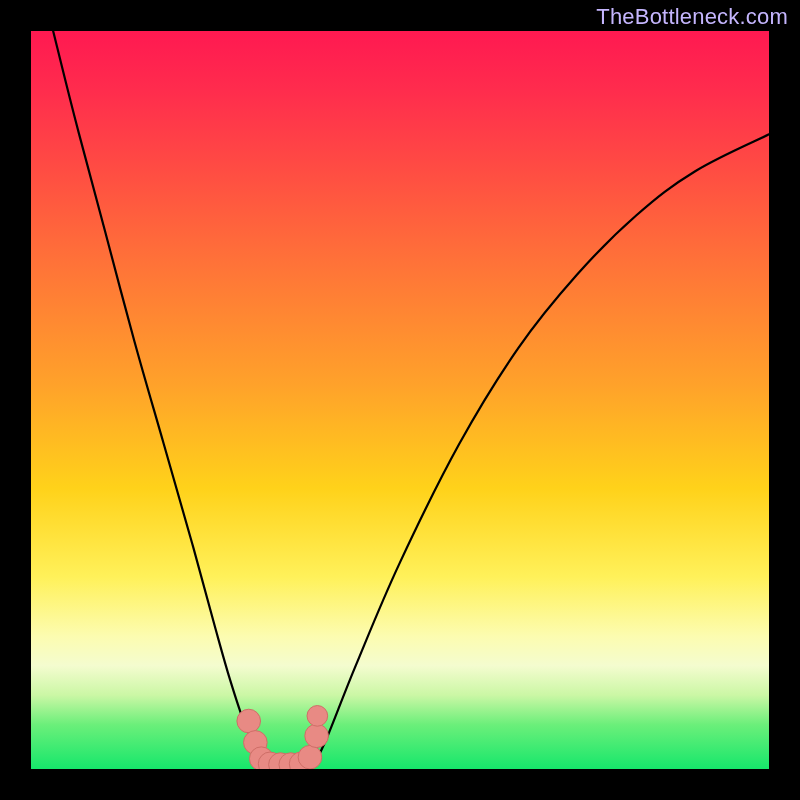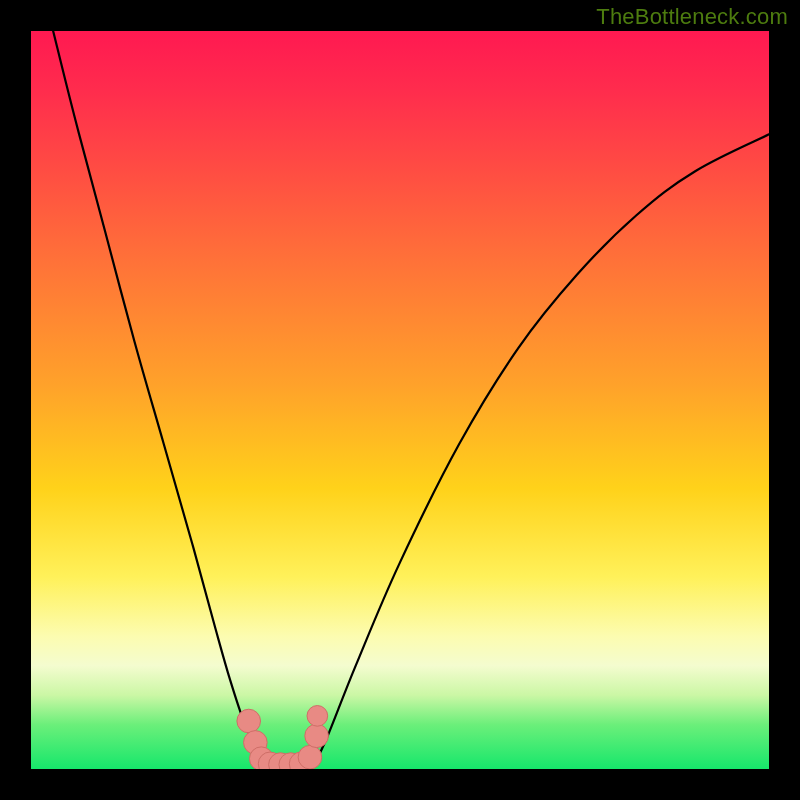--- a/index.html
+++ b/index.html
@@ -43,21 +43,21 @@
       #16e76b 100%);
   }
   .curve-svg {
     position: absolute;
     inset: 0;
   }
   .watermark {
     position: absolute;
     top: 4px;
     right: 12px;
-    color: #4d7c0f;
+    color: #c4b5fd;
     font-size: 22px;
     letter-spacing: 0.2px;
     font-weight: 500;
   }
 </style>
 </head>
 <body>
 
 <div class="frame">
   <div class="plot-area">

